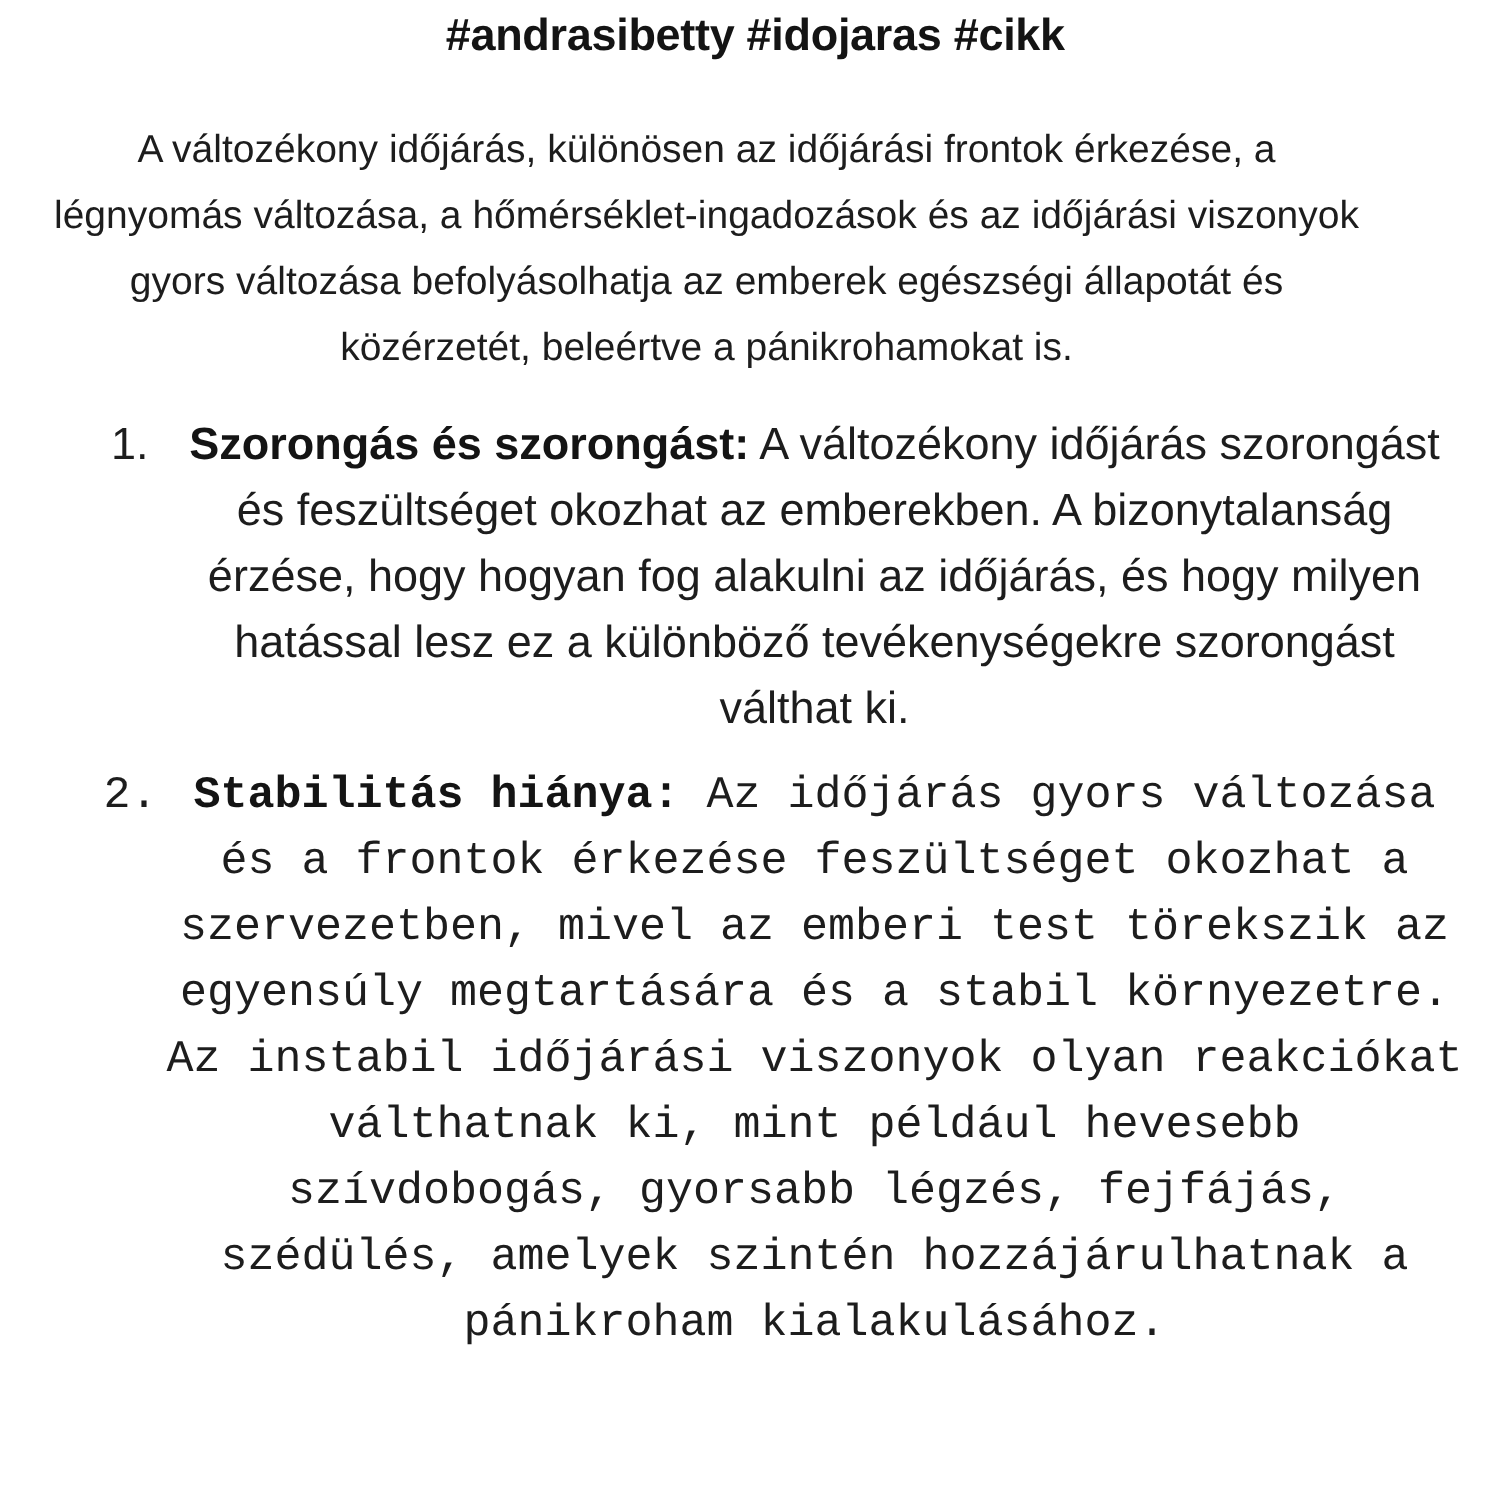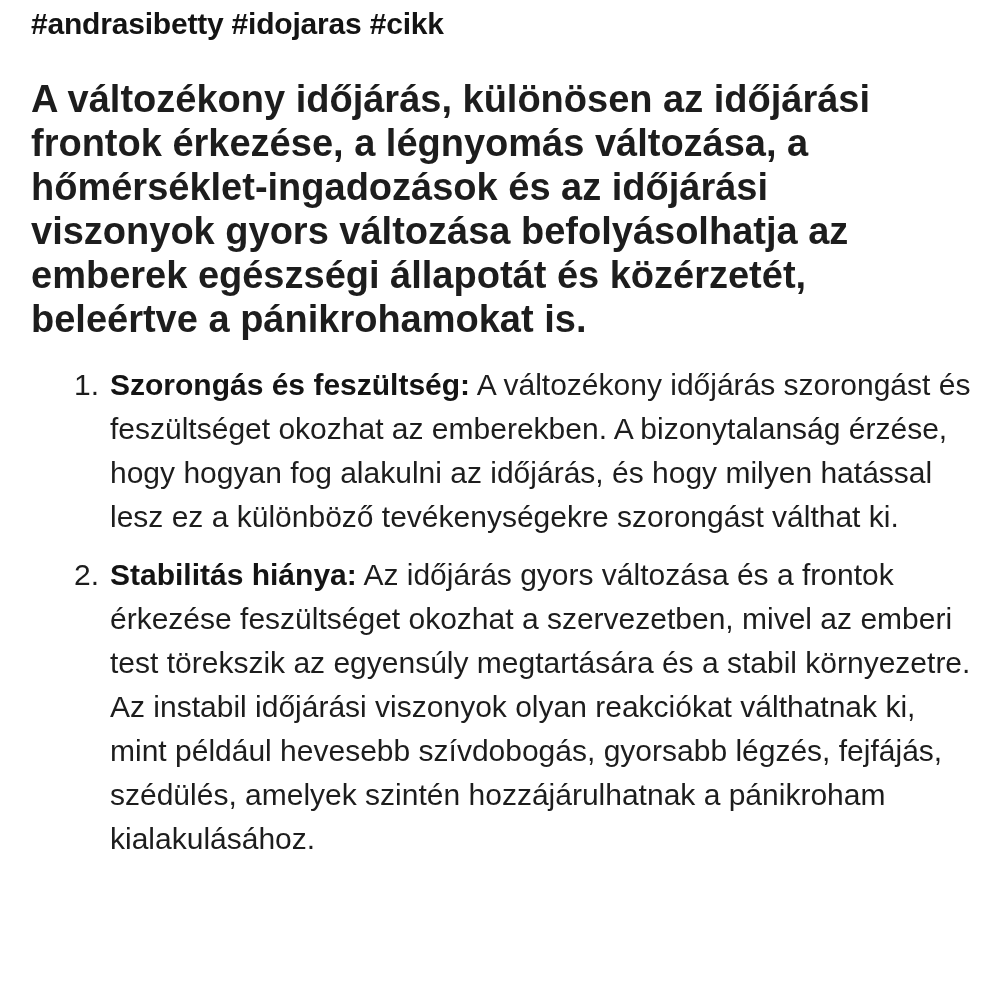--- a/index.html
+++ b/index.html
@@ -16,38 +16,39 @@
     overflow: hidden;
     -webkit-font-smoothing: antialiased;
   }
 
   .page {
     width: 1000px;
     height: 820px;
     box-sizing: border-box;
     padding: 0 24px 0 31px;
     position: relative;
+    text-align: center;
   }
 
   
   .hashtags {
     font-size: 30px;
     font-weight: 700;
     line-height: 44px;
     letter-spacing: -0.2px;
     color: #141414;
     margin: 0;
     padding-top: 2px;
     white-space: nowrap;
   }
 
   
   .intro {
-    font-size: 38px;
-    font-weight: 700;
+    font-size: 26px;
+    font-weight: 400;
     line-height: 44px;
     color: #1d1d1d;
     margin: 0;
     padding-top: 31px;
     max-width: 880px;
   }
 
   
   .section-heading {
     font-size: 22px;
@@ -86,39 +87,40 @@
     top: 0;
     width: 30px;
     text-align: right;
     font-size: 30px;
     font-weight: 400;
     line-height: 44px;
     color: #1d1d1d;
   }
   ol.numbered-list > li:last-child {
     margin-bottom: 0;
+    font-family: Liberation Mono, monospace;
   }
 
   .lead-in {
     font-weight: 700;
     color: #141414;
   }
 </style>
 </head>
 <body>
 
 <div class="page">
 
   <p class="hashtags">#andrasibetty #idojaras #cikk</p>
 
   <p class="intro">A változékony időjárás, különösen az időjárási frontok érkezése, a légnyomás változása, a hőmérséklet-ingadozások és az időjárási viszonyok gyors változása befolyásolhatja az emberek egészségi állapotát és közérzetét, beleértve a pánikrohamokat is.</p>
 
 
   <ol class="numbered-list">
     <li>
-      <span class="lead-in">Szorongás és feszültség:</span><span> A változékony időjárás szorongást és feszültséget okozhat az emberekben. A bizonytalanság érzése, hogy hogyan fog alakulni az időjárás, és hogy milyen hatással lesz ez a különböző tevékenységekre szorongást válthat ki.</span>
+      <span class="lead-in">Szorongás és szorongást:</span><span> A változékony időjárás szorongást és feszültséget okozhat az emberekben. A bizonytalanság érzése, hogy hogyan fog alakulni az időjárás, és hogy milyen hatással lesz ez a különböző tevékenységekre szorongást válthat ki.</span>
     </li>
     <li>
       <span class="lead-in">Stabilitás hiánya:</span><span> Az időjárás gyors változása és a frontok érkezése feszültséget okozhat a szervezetben, mivel az emberi test törekszik az egyensúly megtartására és a stabil környezetre. Az instabil időjárási viszonyok olyan reakciókat válthatnak ki, mint például hevesebb szívdobogás, gyorsabb légzés, fejfájás, szédülés, amelyek szintén hozzájárulhatnak a pánikroham kialakulásához.</span>
     </li>
   </ol>
 
 </div>
 
 </body></html>

